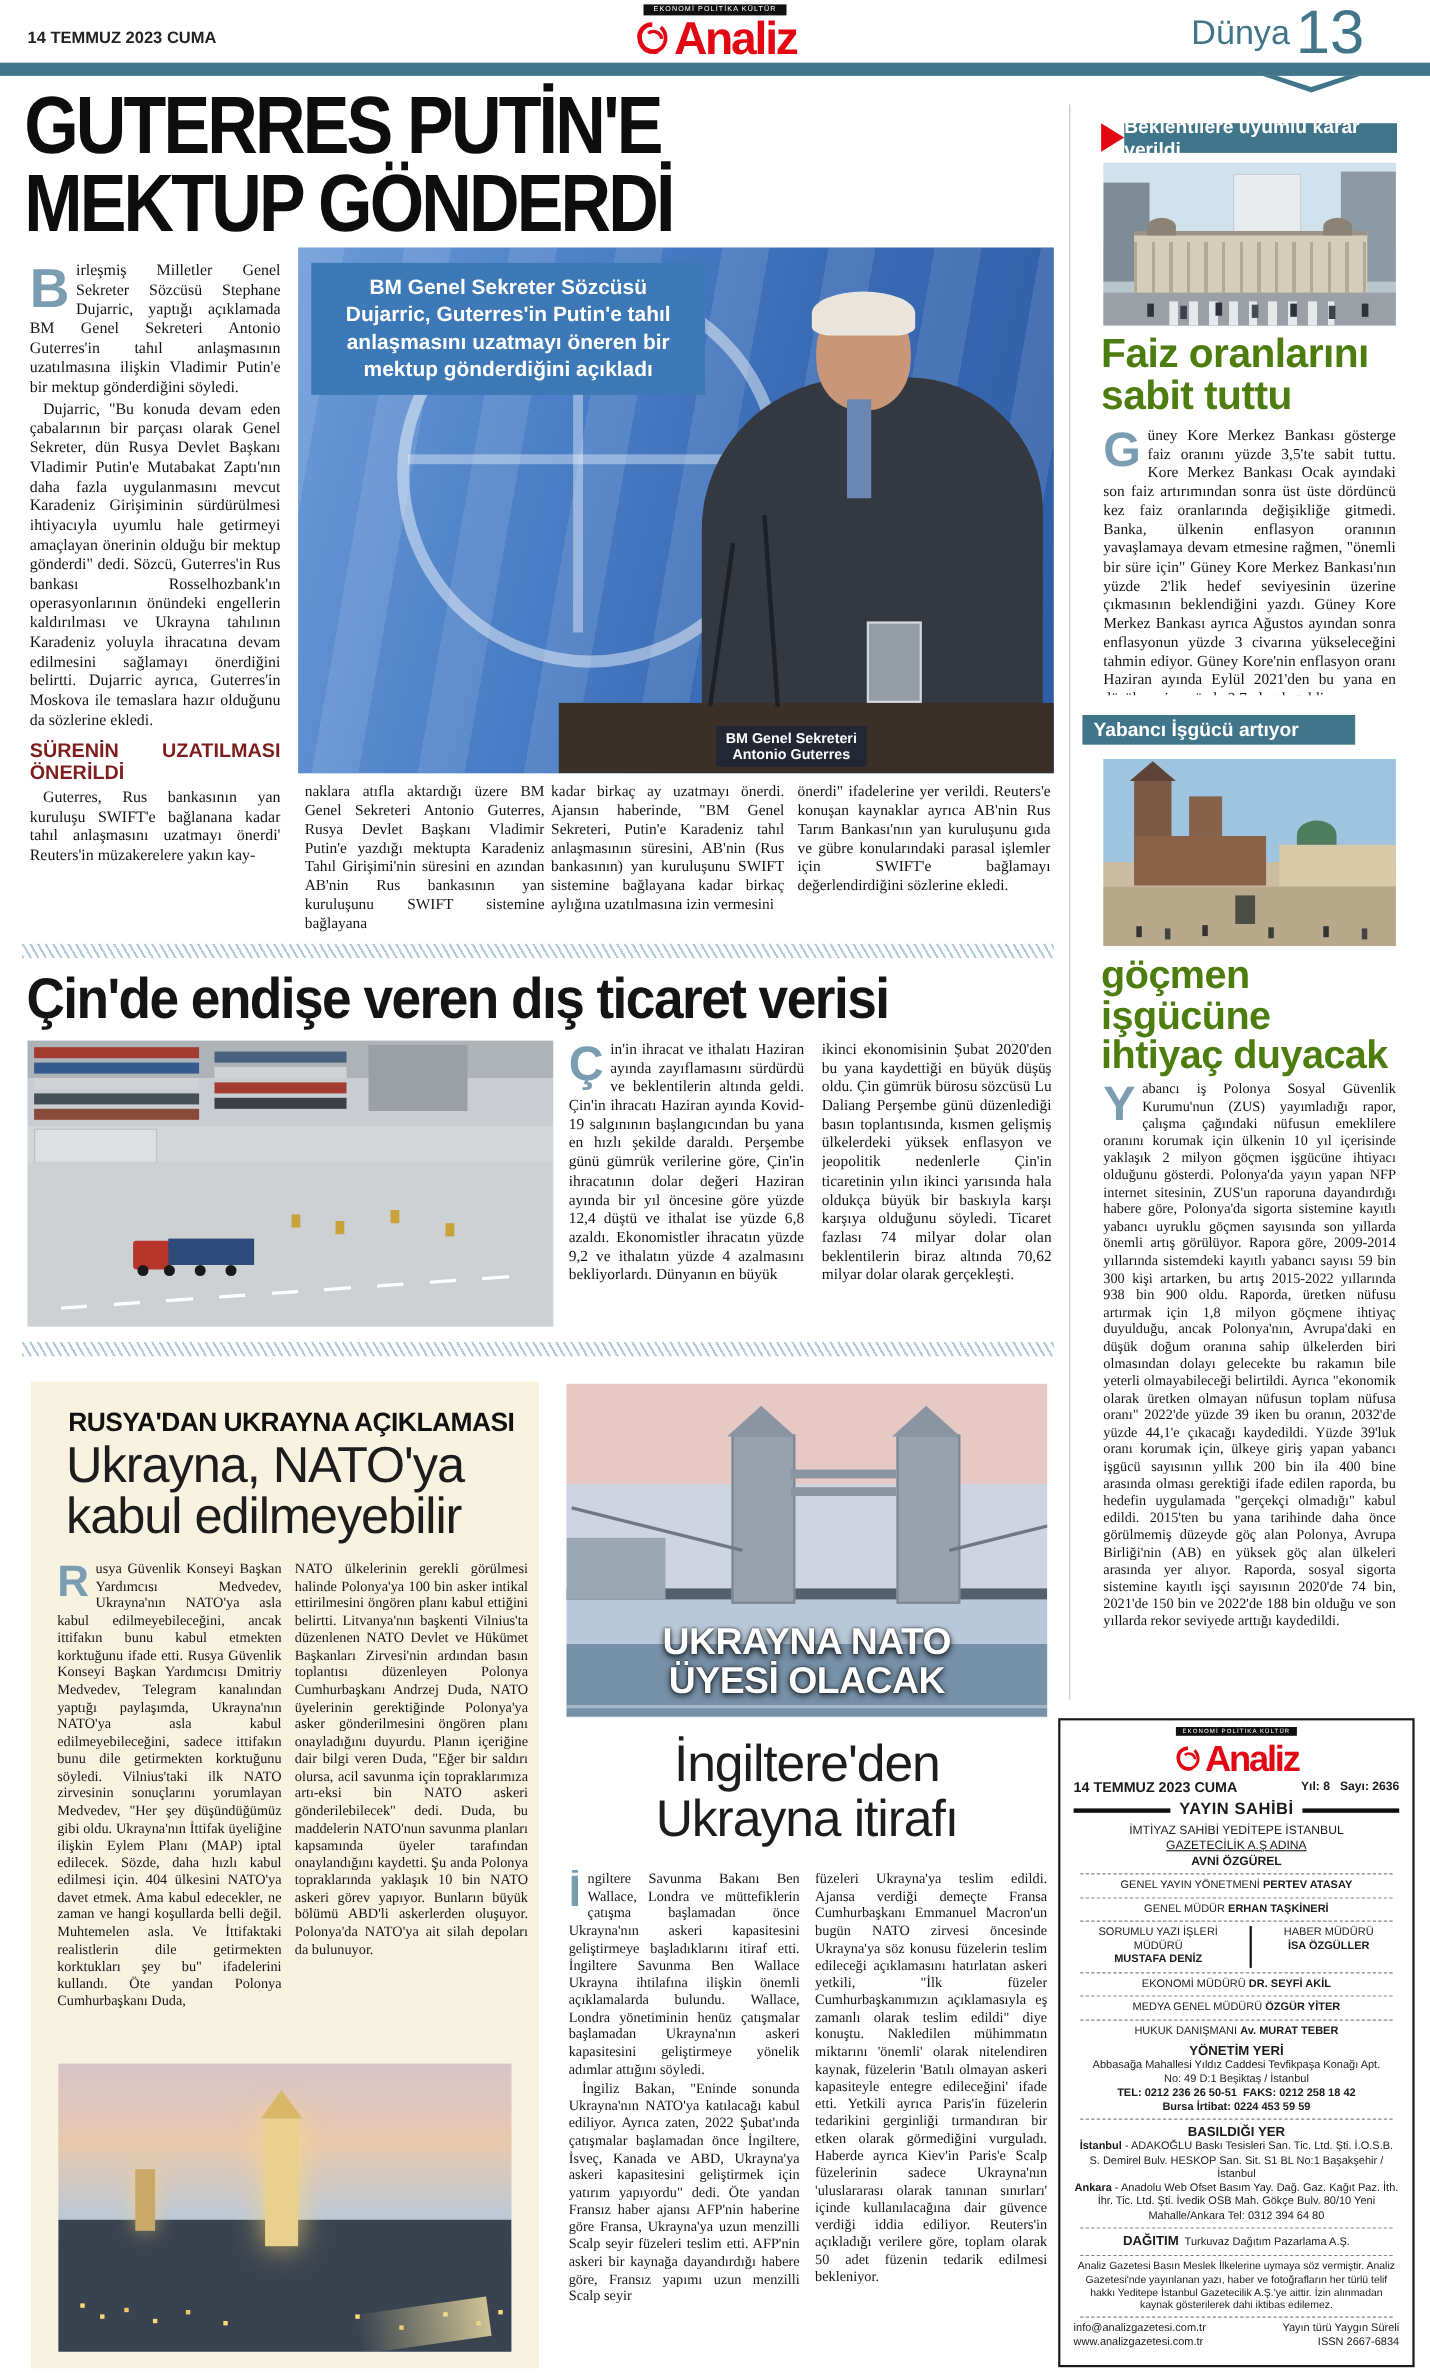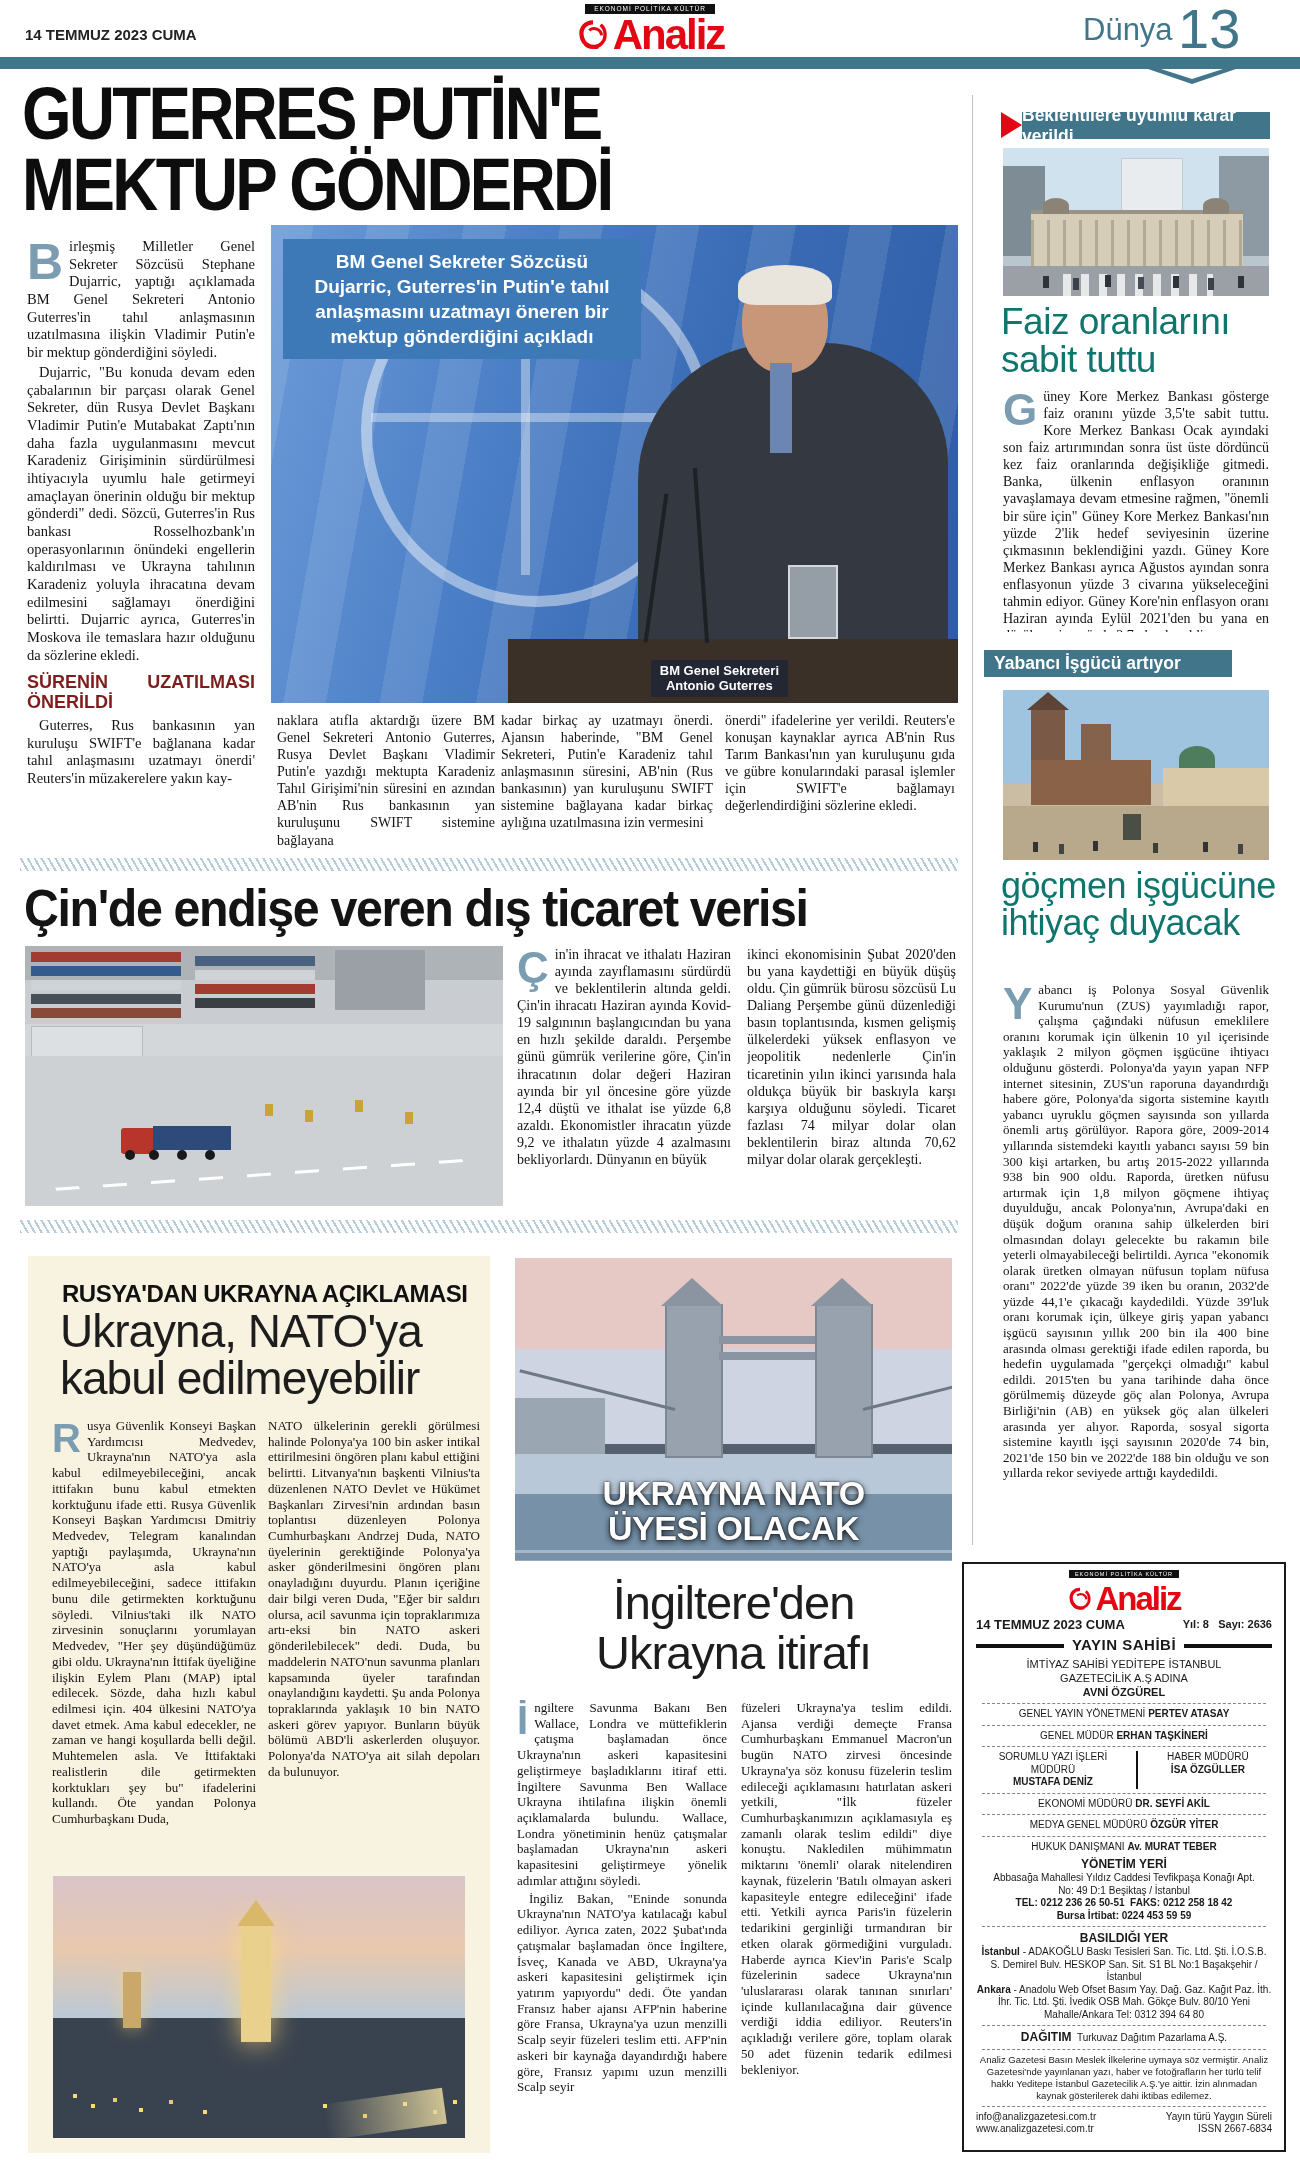--- a/index.html
+++ b/index.html
@@ -13,21 +13,21 @@
   .clip{overflow:hidden;}
   .serif p{margin:0 0 2px 0;}
   .serif p.ind{text-indent:12px;}
   .dc{float:left;font:700 44px/0.8 "Liberation Sans",sans-serif;color:#7b9db2;padding:4px 6px 0 0;}
   .dc.big{font-size:50px;}
   
   .mainhead{font-weight:800;font-size:74px;line-height:.96;letter-spacing:-3px;color:#0d0d0d;
             transform:scaleX(.86);transform-origin:left top;white-space:nowrap;}
   .chinahead{font-weight:700;font-size:52px;letter-spacing:-1.5px;color:#141414;
              transform:scaleX(.93);transform-origin:left top;white-space:nowrap;}
-  .sidehead{font-weight:400;font-size:37px;line-height:1.02;letter-spacing:-.5px;color:#0f766e;}
+  .sidehead{font-weight:700;font-size:37px;line-height:1.02;letter-spacing:-.5px;color:#4d7c0f;}
   .subhead{font:800 18px/1.12 "Liberation Sans",sans-serif;color:#7f1d1d;margin:7px 0 5px;}
   .kicker{font-weight:800;font-size:24px;letter-spacing:-.5px;color:#111;}
   
   .tagbar{background:#41768a;color:#fff;font-weight:700;font-size:17.5px;height:27px;
           display:flex;align-items:center;}
   .redarrow{width:0;height:0;border-top:13px solid transparent;border-bottom:13px solid transparent;
             border-left:21px solid #e30613;}
   
   .hatch{background:repeating-linear-gradient(60deg,#b6cdd9 0 2px,#ffffff 2px 6px);height:13px;}
   
@@ -269,21 +269,21 @@
       </span>
     </div>
 
     <div class="titlebars">
       <div class="bar"></div>
       <div class="t">YAYIN SAHİBİ</div>
       <div class="bar"></div>
     </div>
 
     <div style="font-size:11px;">İMTİYAZ SAHİBİ YEDİTEPE İSTANBUL</div>
-    <div style="font-size:11px;">GAZETECİLİK A.Ş ADINA</div>
+    <div style="font-size:11px;text-decoration:underline;">GAZETECİLİK A.Ş ADINA</div>
     <div class="bold" style="font-size:11px;">AVNİ ÖZGÜREL</div>
     <div class="hr"></div>
 
     <div class="role">
       <span>GENEL YAYIN YÖNETMENİ</span>
       <span class="bold">PERTEV ATASAY</span>
     </div>
     <div class="hr"></div>
     <div class="role">
       <span>GENEL MÜDÜR</span>

